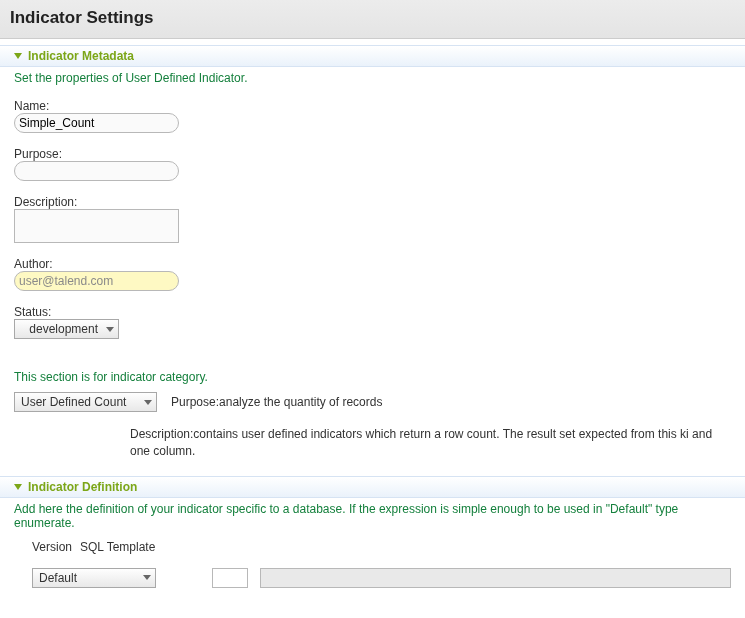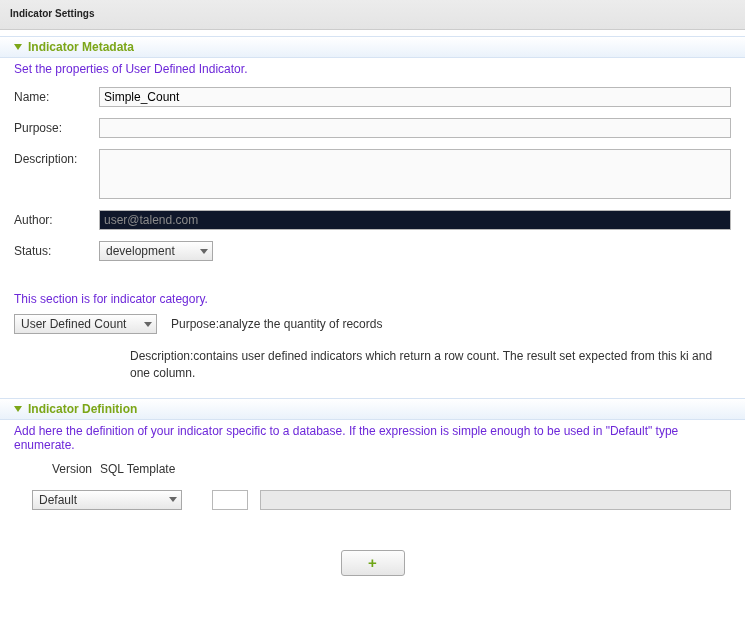--- a/index.html
+++ b/index.html
@@ -9,21 +9,21 @@
   color: #333;
   background: #fff;
   width: 745px;
 }
 .header {
   background: linear-gradient(#ececec, #e4e4e4);
   border-bottom: 1px solid #ccc;
   padding: 8px 10px 10px 10px;
 }
 .header h1 {
-  font-size: 10px;
+  font-size: 17px;
   font-weight: bold;
   color: #222;
 }
 .content {
   padding: 0 0 0 0;
 }
 .section {
   margin-top: 6px;
 }
 .section-header {
@@ -53,45 +53,46 @@
 .twisty.closed {
   border-top: 4px solid transparent;
   border-bottom: 4px solid transparent;
   border-left: 6px solid #7ca618;
 }
 .section-body {
   padding: 4px 14px 10px 14px;
 }
 .section-body .desc {
   margin-bottom: 8px;
-  color: #6d28d9;
+  color: #15803d;
 }
 .form-row {
   display: flex;
   align-items: flex-start;
   margin: 11px 0;
+  flex-direction: column;
 }
 .form-row label {
   width: 85px;
   padding-top: 3px;
   color: #333;
 }
 .form-row input[type="text"],
 .form-row textarea {
   flex: 1;
   border: 1px solid #b8b8b8;
   background: #fafafa;
   font-family: inherit;
   font-size: 12px;
   padding: 2px 4px;
 }
-.form-row input[type="text"] { height: 20px; }
+.form-row input[type="text"] { height: 20px; border-radius: 10px; }
 .form-row textarea { height: 50px; resize: none; }
 .form-row input.readonly {
-  background: #0f172a;
+  background: #fef9c3;
   color: #8a8a8a;
 }
 .select-wrap {
   display: inline-flex;
   align-items: center;
   border: 1px solid #a8a8a8;
   background: linear-gradient(#fefefe, #e8e8e8);
   height: 20px;
   padding: 0 4px 0 6px;
   cursor: pointer;
@@ -101,41 +102,41 @@
   color: #333;
 }
 .select-wrap .sel-arrow {
   margin-left: 8px;
   width: 0; height: 0;
   border-left: 4px solid transparent;
   border-right: 4px solid transparent;
   border-top: 5px solid #666;
 }
 .select-wide { width: 143px; justify-content: space-between; }
-.select-small { width: 114px; justify-content: space-between; }
+.select-small { width: 105px; justify-content: flex-end; }
 .category-row {
   display: flex;
   align-items: flex-start;
   gap: 14px;
   margin-top: 6px;
 }
 .category-text {
   padding-top: 3px;
 }
 .category-desc-block {
   margin-left: 116px;
   margin-top: 14px;
   line-height: 1.4;
 }
 .def-headers {
   display: flex;
   margin: 10px 0 14px 18px;
 }
 .def-headers .col-db { width: 180px; }
-.def-headers .col-ver { width: 48px; margin-left: 20px; }
+.def-headers .col-ver { width: 48px; }
 .def-row {
   display: flex;
   align-items: center;
   margin-left: 18px;
   margin-bottom: 40px;
 }
 .def-row .col-db { width: 180px; }
 .def-row .col-ver { width: 48px; }
 .def-row .col-ver input {
   width: 36px; height: 20px;
@@ -147,21 +148,21 @@
 .def-row .col-sql {
   flex: 1;
 }
 .def-row .col-sql input {
   width: 100%; height: 20px;
   border: 1px solid #b8b8b8;
   background: #e9e9e9;
   font-family: inherit;
   font-size: 12px;
 }
-.select-db { width: 150px; justify-content: space-between; }
+.select-db { width: 124px; justify-content: space-between; }
 .add-btn-row {
   display: flex;
   justify-content: center;
   margin-bottom: 10px;
 }
 .add-btn {
   width: 64px; height: 26px;
   border: 1px solid #a8a8a8;
   border-radius: 3px;
   background: linear-gradient(#fdfdfd, #e6e6e6);

